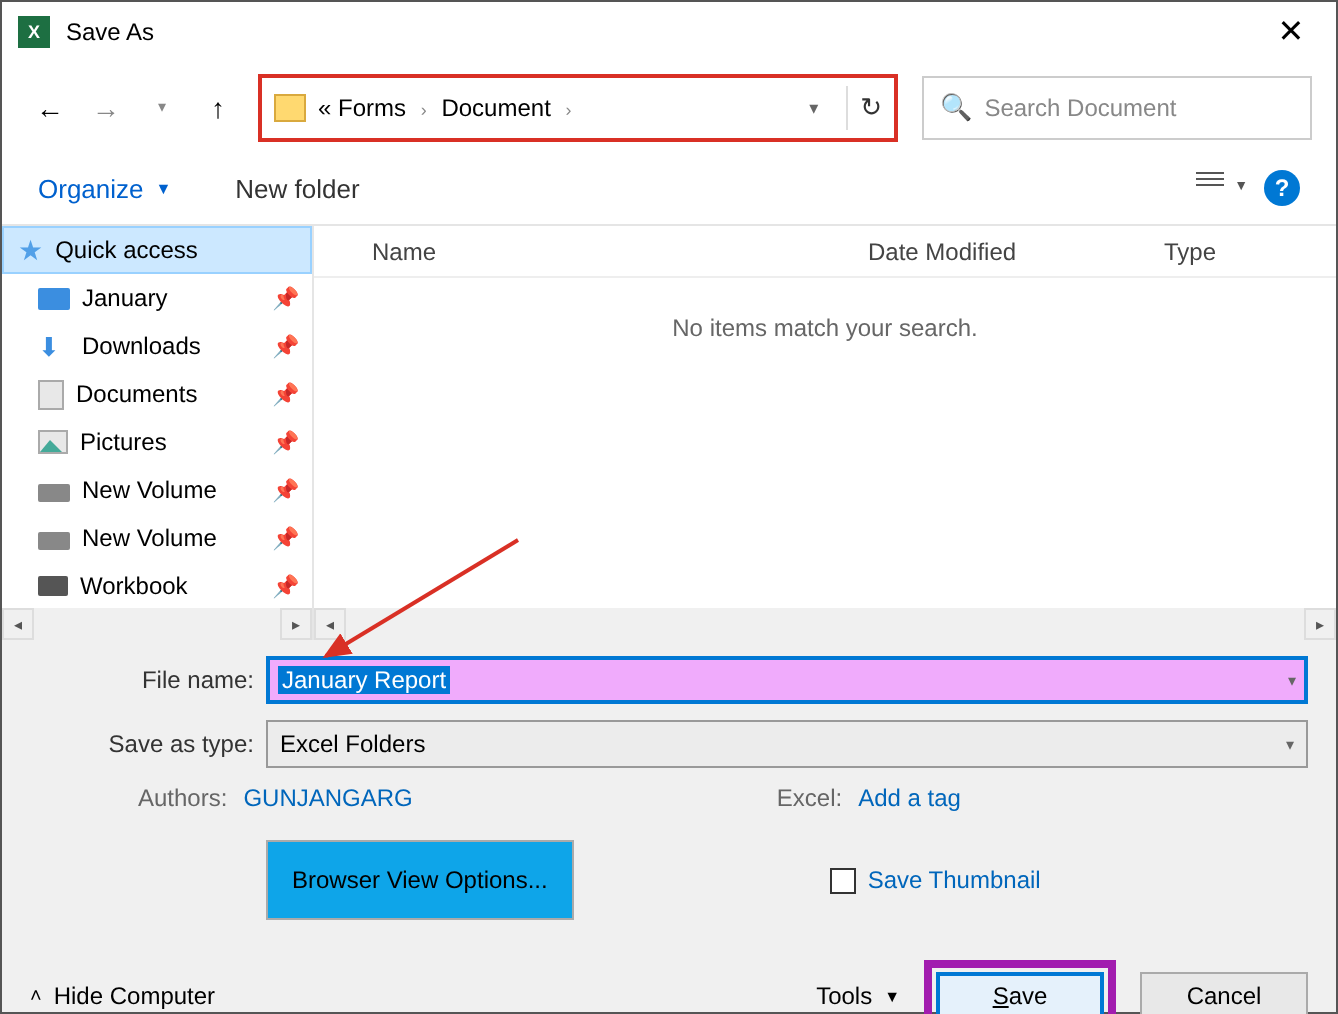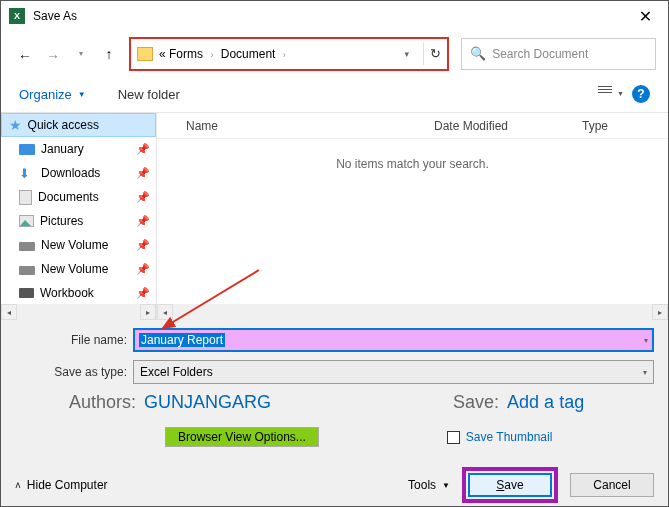--- a/index.html
+++ b/index.html
@@ -66,27 +66,27 @@
 
 .bottom-panel { background: #f0f0f0; padding: 8px 14px 10px 14px; height: 186px; position: relative; }
 .field-row { display: flex; align-items: center; margin-bottom: 8px; }
 .field-label { width: 112px; text-align: right; margin-right: 6px; font-size: 12px; color: #333; }
 .filename-input { flex: 1; height: 24px; border: 2px solid #0078d4; background: #f0abfc; display: flex; align-items: center; padding: 0 4px; position: relative; }
 .filename-sel { background: #0078d4; color: #fff; padding: 0 2px; font-size: 12px; }
 .filename-input .drop { margin-left: auto; font-size: 8px; color: #666; }
 .type-select { flex: 1; height: 24px; border: 1px solid #999; background: #ececec; display: flex; align-items: center; padding: 0 6px; font-size: 12px; }
 .type-select .drop { margin-left: auto; font-size: 8px; color: #666; }
 
-.meta-row { display: flex; padding-left: 54px; margin-top: 2px; font-size: 18px; }
+.meta-row { display: flex; padding-left: 54px; margin-top: 2px; font-size: 12px; }
 .meta-label { color: #666; margin-right: 8px; }
 .meta-val { color: #0066bb; }
 .meta-row2 { margin-left: 182px; display: inline-flex; align-items: center; }
 
 .opts-row { display: flex; padding-left: 118px; margin-top: 14px; align-items: center; }
-.browser-btn { background: #84cc16; border: 1px solid #aaa; padding: 2px 12px; font-size: 12px; margin-left: 32px; }
+.browser-btn { background: #0ea5e9; border: 1px solid #aaa; padding: 12px 12px; font-size: 12px; }
 .thumb-check { margin-left: 128px; display: flex; align-items: center; gap: 6px; font-size: 12px; color: #0066bb; }
 .thumb-check .cb { width: 13px; height: 13px; border: 1px solid #333; background: #fff; }
 
 .footer-row { display: flex; align-items: center; margin-top: 20px; }
 .hide-folders { display: flex; align-items: center; gap: 6px; font-size: 12px; }
 .hide-folders .chev { font-size: 10px; }
 .footer-right { margin-left: auto; display: flex; align-items: center; gap: 12px; }
 .tools { font-size: 12px; display: flex; align-items: center; gap: 6px; }
 .tools .caret { font-size: 8px; }
 .save-wrap { border: 4px solid #a21caf; padding: 2px; }
@@ -229,21 +229,21 @@
       <div class="type-select">
         <span>Excel Folders</span>
         <span class="drop">▾</span>
       </div>
     </div>
 
     <div class="meta-row">
       <span class="meta-label">Authors:</span>
       <span class="meta-val">GUNJANGARG</span>
       <span class="meta-row2">
-        <span class="meta-label">Save:</span>
+        <span class="meta-label">Excel:</span>
         <span class="meta-val">Add a tag</span>
       </span>
     </div>
 
     <div class="opts-row">
       <div class="browser-btn">Browser View Options...</div>
       <div class="thumb-check">
         <span class="cb"></span>
         <span>Save Thumbnail</span>
       </div>

